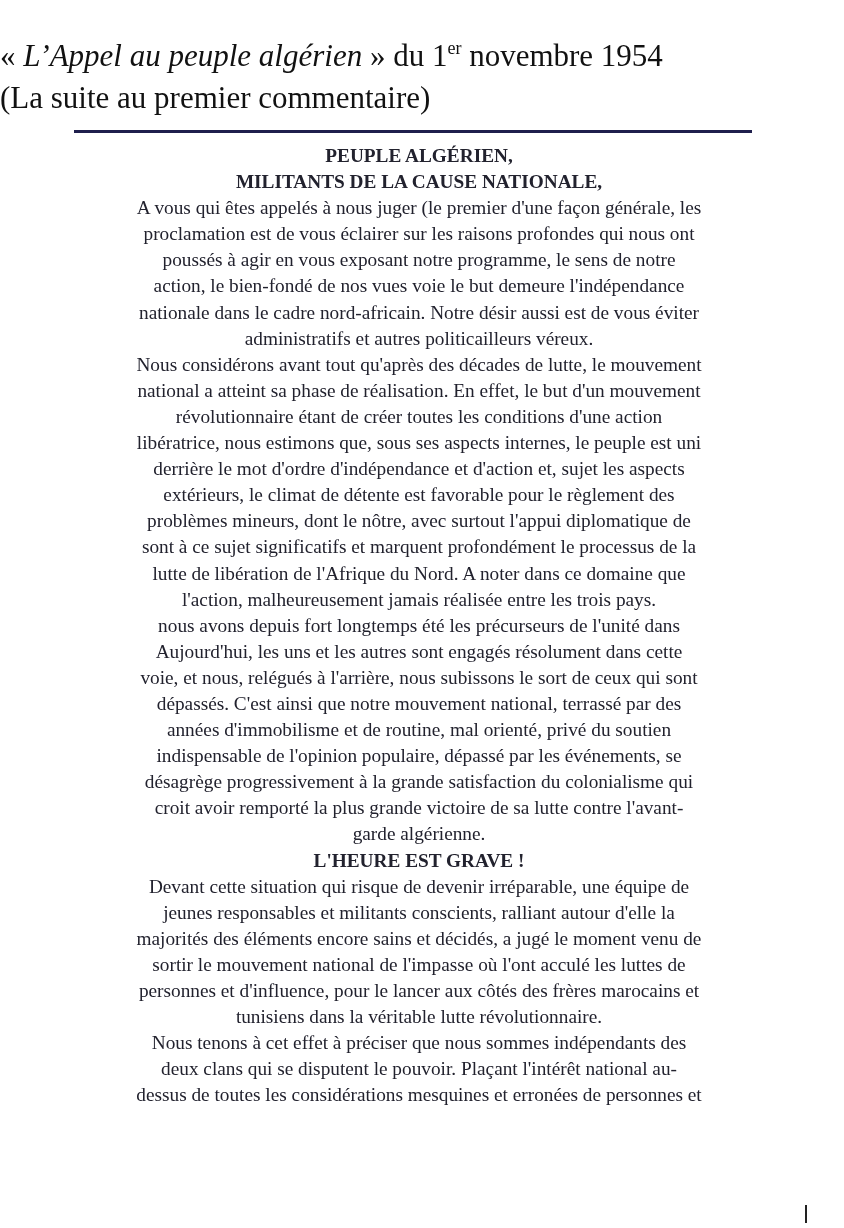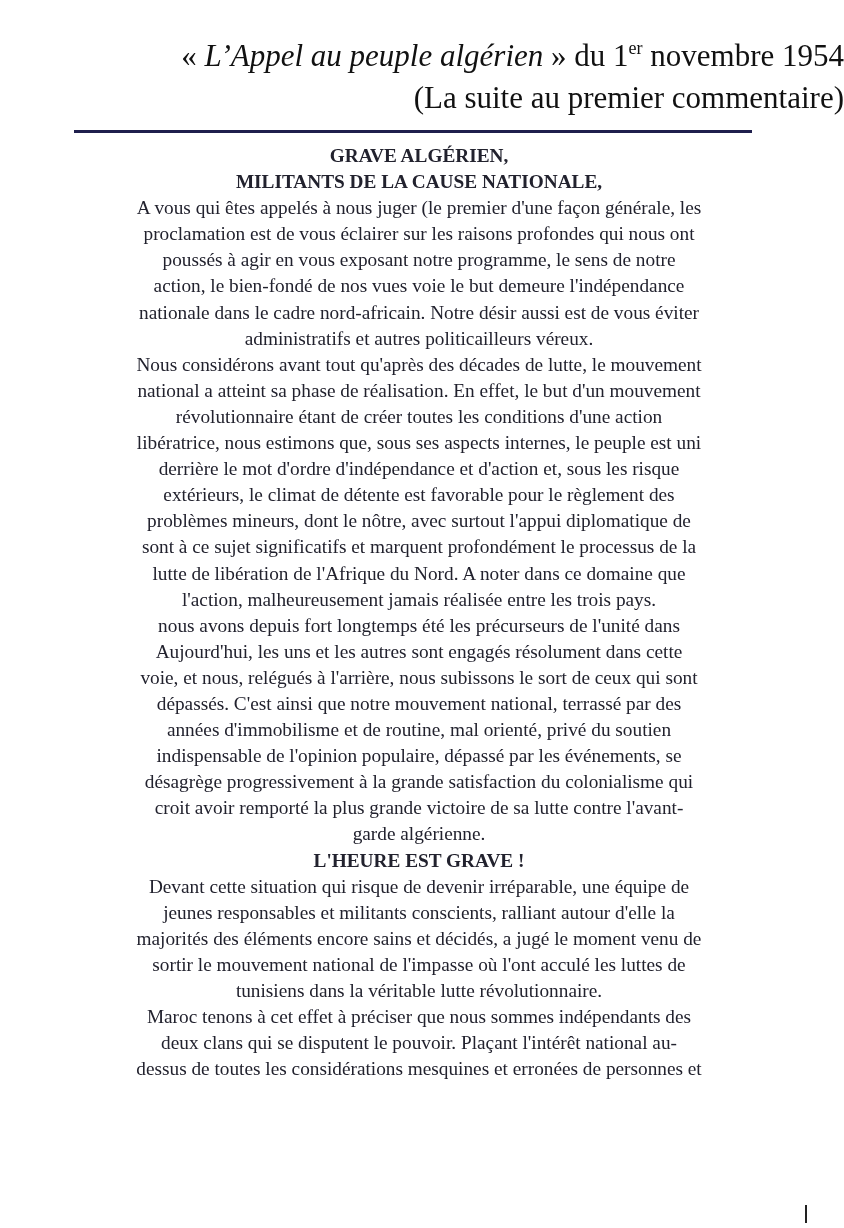--- a/index.html
+++ b/index.html
@@ -1,18 +1,18 @@
 <!DOCTYPE html>
 <html><head>
 <meta charset="utf-8">
 <style>
   html, body { margin: 0; padding: 0; background: #ffffff; }
   body { width: 844px; height: 1228px; position: relative; overflow: hidden;
          font-family: "Liberation Serif", "DejaVu Serif", serif; color: #1f1f2e; }
-  .title { position: absolute; left: 0; width: 844px; text-align: right;
+  .title { position: absolute; left: 0; width: 844px; text-align: left;
            font-size: 31px; color: #111; line-height: 40px; }
   .title1 { top: 36px; }
   .title2 { top: 78px; }
   .title i { font-style: italic; }
   .title sup { font-size: 18px; vertical-align: 12px; line-height: 0; }
   .rule { position: absolute; left: 74px; top: 130px; width: 678px; height: 3px;
           background: #1f1f4d; }
   .doc { position: absolute; left: 74px; top: 143px; width: 690px;
          font-size: 19.3px; line-height: 26.1px; color: #22222e; }
   .heading { text-align: center; font-weight: bold; }
@@ -24,36 +24,36 @@
 <body>
 
 <div class="title title1">
   <span>« </span><i>L’Appel au peuple algérien</i><span> » du 1</span><sup>er</sup><span> novembre 1954</span>
 </div>
 <div class="title title2">(La suite au premier commentaire)</div>
 
 <div class="rule"></div>
 
 <div class="doc">
-  <div class="heading">GRAVE ALGÉRIEN,</div>
+  <div class="heading">PEUPLE ALGÉRIEN,</div>
   <div class="heading">MILITANTS DE LA CAUSE NATIONALE,</div>
   <div class="para">
       <span class="line">A vous qui êtes appelés à nous juger (le premier d'une façon générale, les</span>
       <span class="line">proclamation est de vous éclairer sur les raisons profondes qui nous ont</span>
       <span class="line">poussés à agir en vous exposant notre programme, le sens de notre</span>
       <span class="line">action, le bien-fondé de nos vues voie le but demeure l'indépendance</span>
       <span class="line">nationale dans le cadre nord-africain. Notre désir aussi est de vous éviter</span>
       <span class="line">administratifs et autres politicailleurs véreux.</span>
     </div>
   <div class="para">
       <span class="line">Nous considérons avant tout qu'après des décades de lutte, le mouvement</span>
       <span class="line">national a atteint sa phase de réalisation. En effet, le but d'un mouvement</span>
       <span class="line">révolutionnaire étant de créer toutes les conditions d'une action</span>
       <span class="line">libératrice, nous estimons que, sous ses aspects internes, le peuple est uni</span>
-      <span class="line">derrière le mot d'ordre d'indépendance et d'action et, sous les risque</span>
+      <span class="line">derrière le mot d'ordre d'indépendance et d'action et, sujet les aspects</span>
       <span class="line">extérieurs, le climat de détente est favorable pour le règlement des</span>
       <span class="line">problèmes mineurs, dont le nôtre, avec surtout l'appui diplomatique de</span>
       <span class="line">sont à ce sujet significatifs et marquent profondément le processus de la</span>
       <span class="line">lutte de libération de l'Afrique du Nord. A noter dans ce domaine que</span>
       <span class="line">l'action, malheureusement jamais réalisée entre les trois pays.</span>
       <span class="line">nous avons depuis fort longtemps été les précurseurs de l'unité dans</span>
     </div>
   <div class="para">
       <span class="line">Aujourd'hui, les uns et les autres sont engagés résolument dans cette</span>
       <span class="line">voie, et nous, relégués à l'arrière, nous subissons le sort de ceux qui sont</span>
@@ -63,22 +63,23 @@
       <span class="line">désagrège progressivement à la grande satisfaction du colonialisme qui</span>
       <span class="line">croit avoir remporté la plus grande victoire de sa lutte contre l'avant-</span>
       <span class="line">garde algérienne.</span>
     </div>
   <div class="heading">L'HEURE EST GRAVE !</div>
   <div class="para">
       <span class="line">Devant cette situation qui risque de devenir irréparable, une équipe de</span>
       <span class="line">jeunes responsables et militants conscients, ralliant autour d'elle la</span>
       <span class="line">majorités des éléments encore sains et décidés, a jugé le moment venu de</span>
       <span class="line">sortir le mouvement national de l'impasse où l'ont acculé les luttes de</span>
+      <span class="line">personnes et d'influence, pour le lancer aux côtés des frères marocains et</span>
       <span class="line">tunisiens dans la véritable lutte révolutionnaire.</span>
     </div>
   <div class="para">
-      <span class="line">Maroc tenons à cet effet à préciser que nous sommes indépendants des</span>
+      <span class="line">Nous tenons à cet effet à préciser que nous sommes indépendants des</span>
       <span class="line">deux clans qui se disputent le pouvoir. Plaçant l'intérêt national au-</span>
       <span class="line">dessus de toutes les considérations mesquines et erronées de personnes et</span>
     </div>
 </div>
 
 <div class="cursor"></div>
 
 </body></html>

